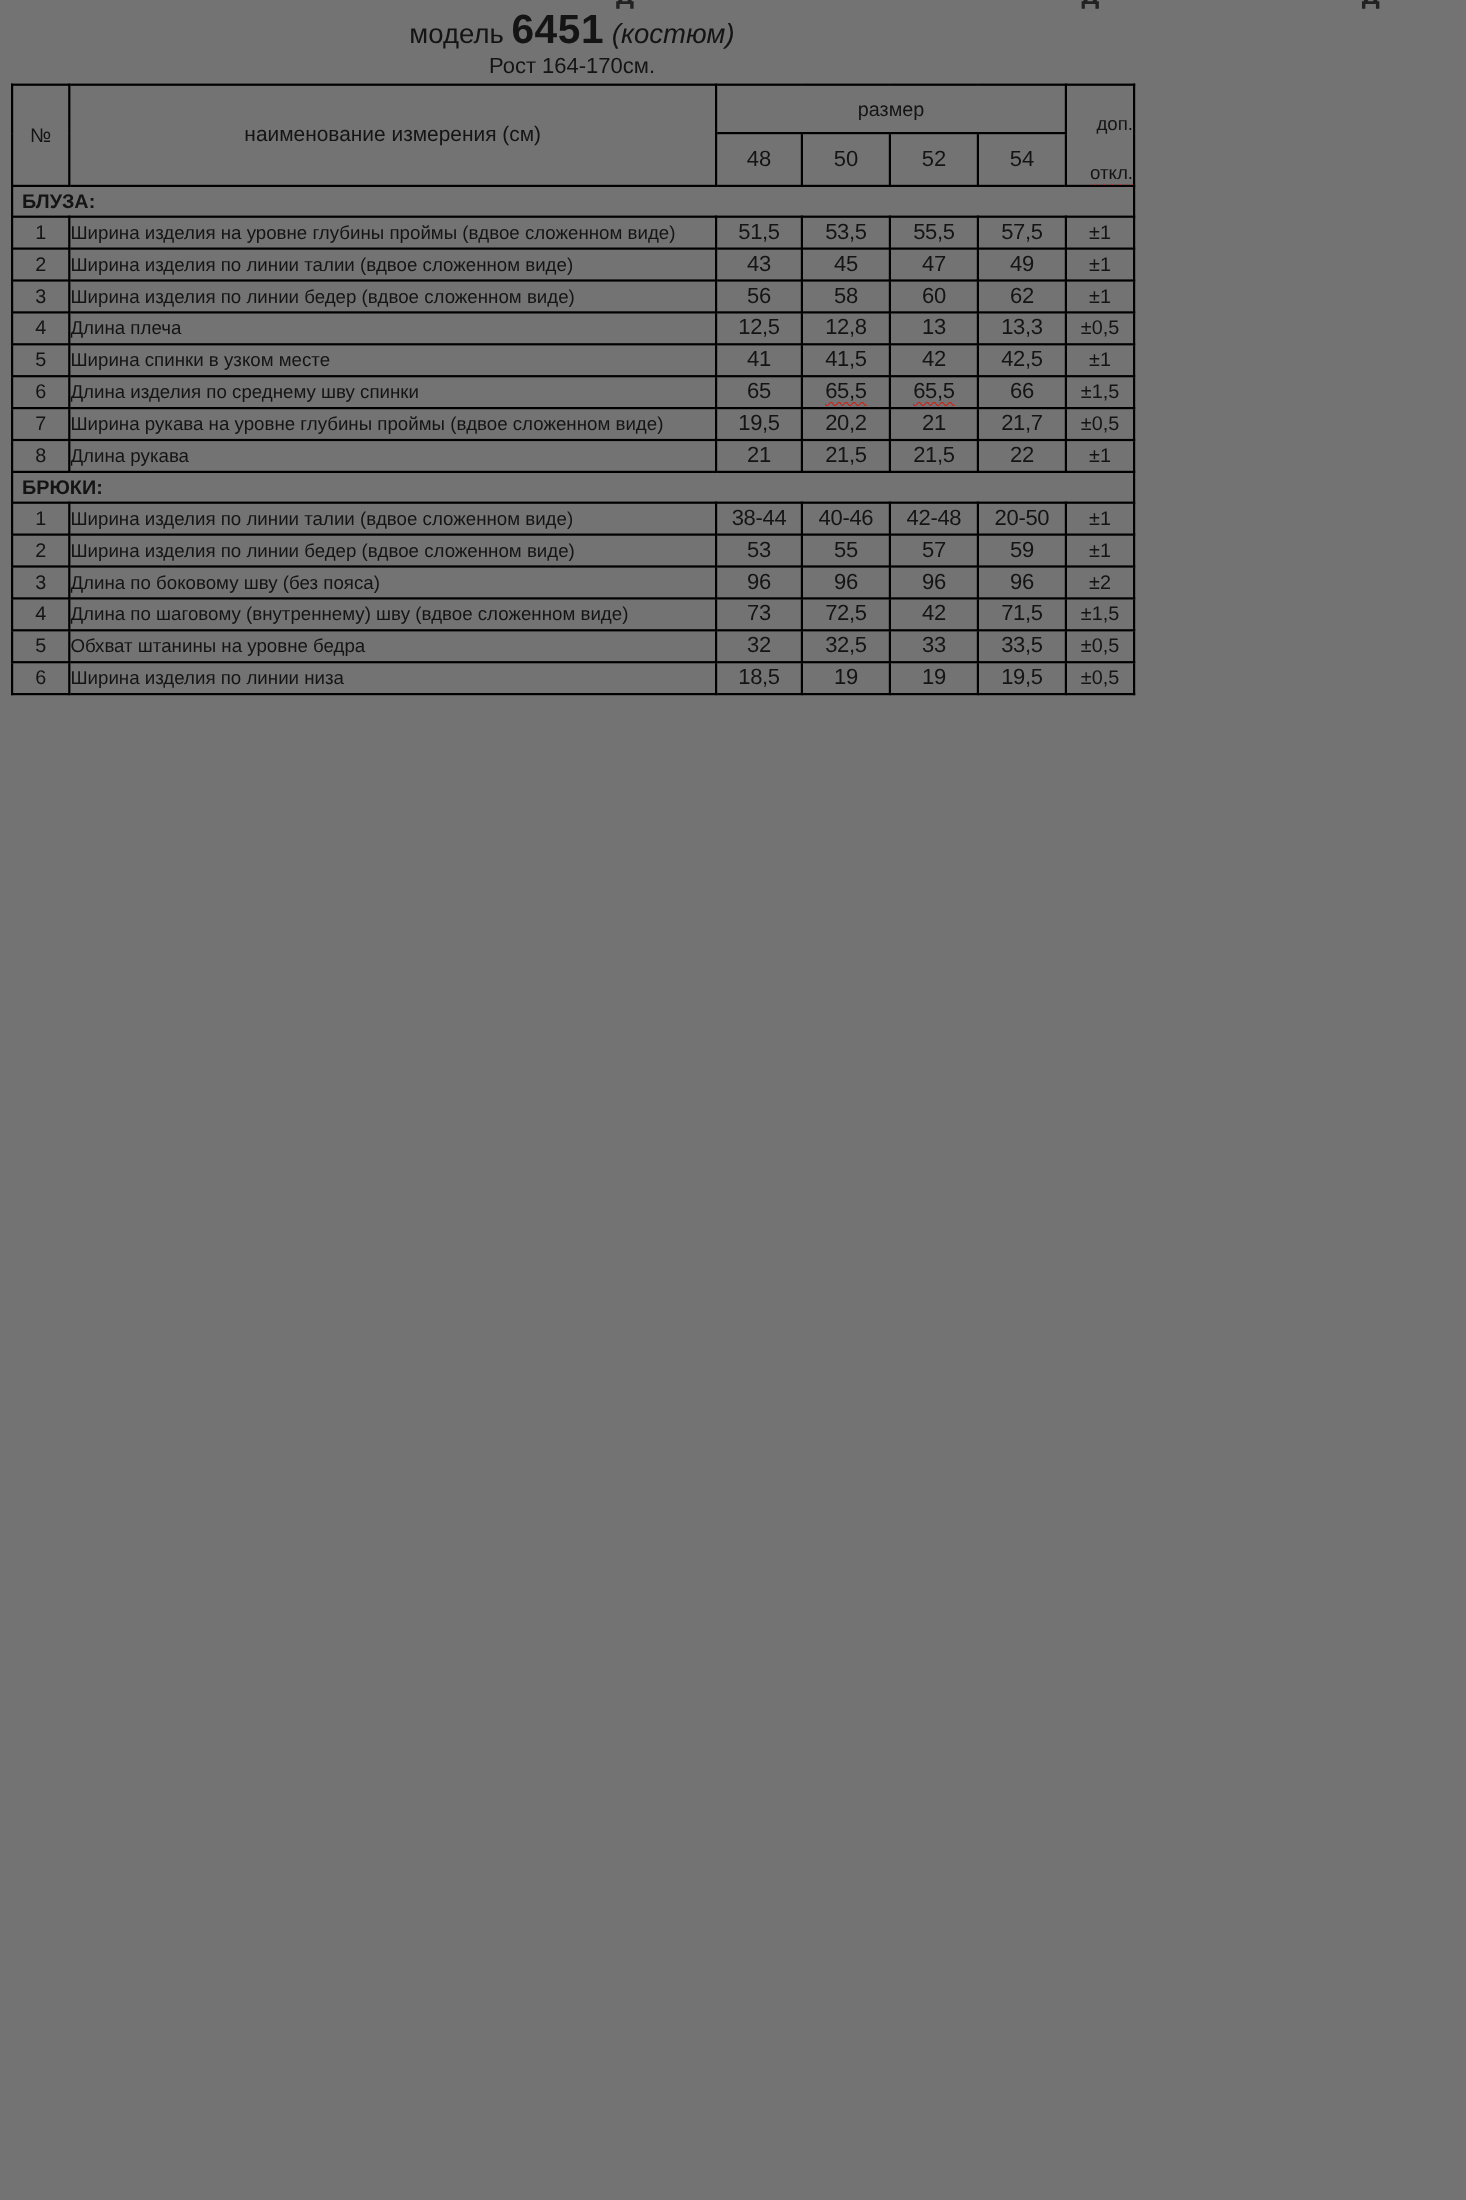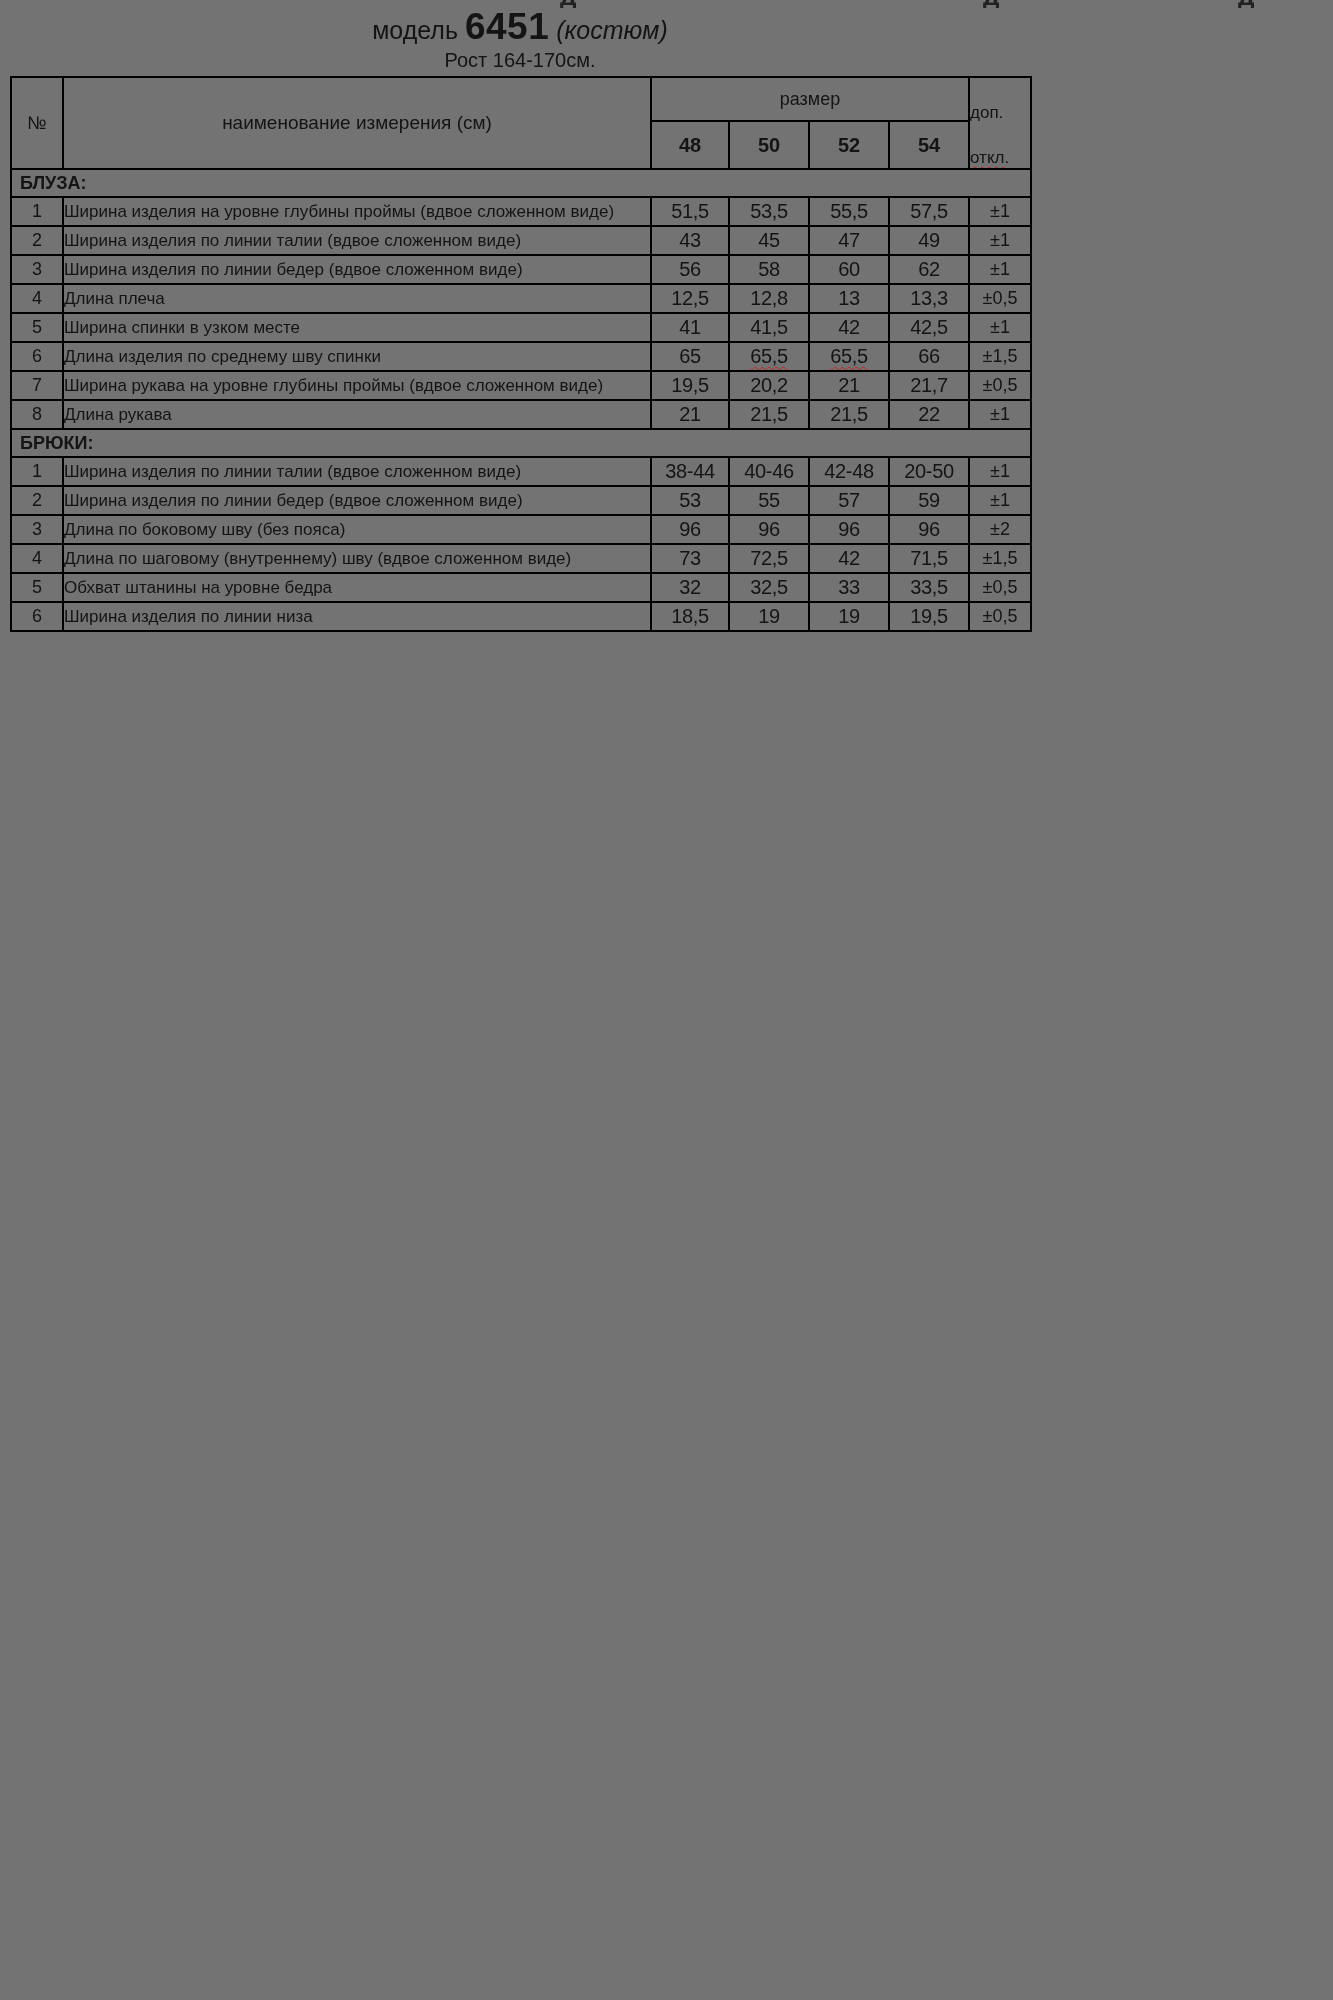--- a/index.html
+++ b/index.html
@@ -61,25 +61,25 @@
     border-collapse: collapse;
     table-layout: fixed;
   }
   table.meas th, table.meas td {
     border: 2px solid #000;
     padding: 0;
     overflow: hidden;
   }
   
   .hrow1 th { height: 24px; font-size: 18px; font-weight: normal; text-align: center; vertical-align: middle; }
-  .hrow2 th { height: 26px; font-size: 20px; font-weight: bold; text-align: center; vertical-align: middle; }
+  .hrow2 th { height: 26px; font-size: 20px; font-weight: normal; text-align: center; vertical-align: middle; }
   th.col-no { font-size: 18px; }
   th.col-name { font-size: 19px; }
   th.col-tol { font-size: 17px; line-height: 21px; vertical-align: middle; }
-  th.col-tol div { text-align: left; margin-top: 24px; }
+  th.col-tol div { text-align: right; margin-top: 24px; }
 
   
   tr.section td {
     height: 26px;
     font-weight: bold;
     font-size: 18px;
     text-align: left;
     padding-left: 8px;
     vertical-align: middle;
   }

